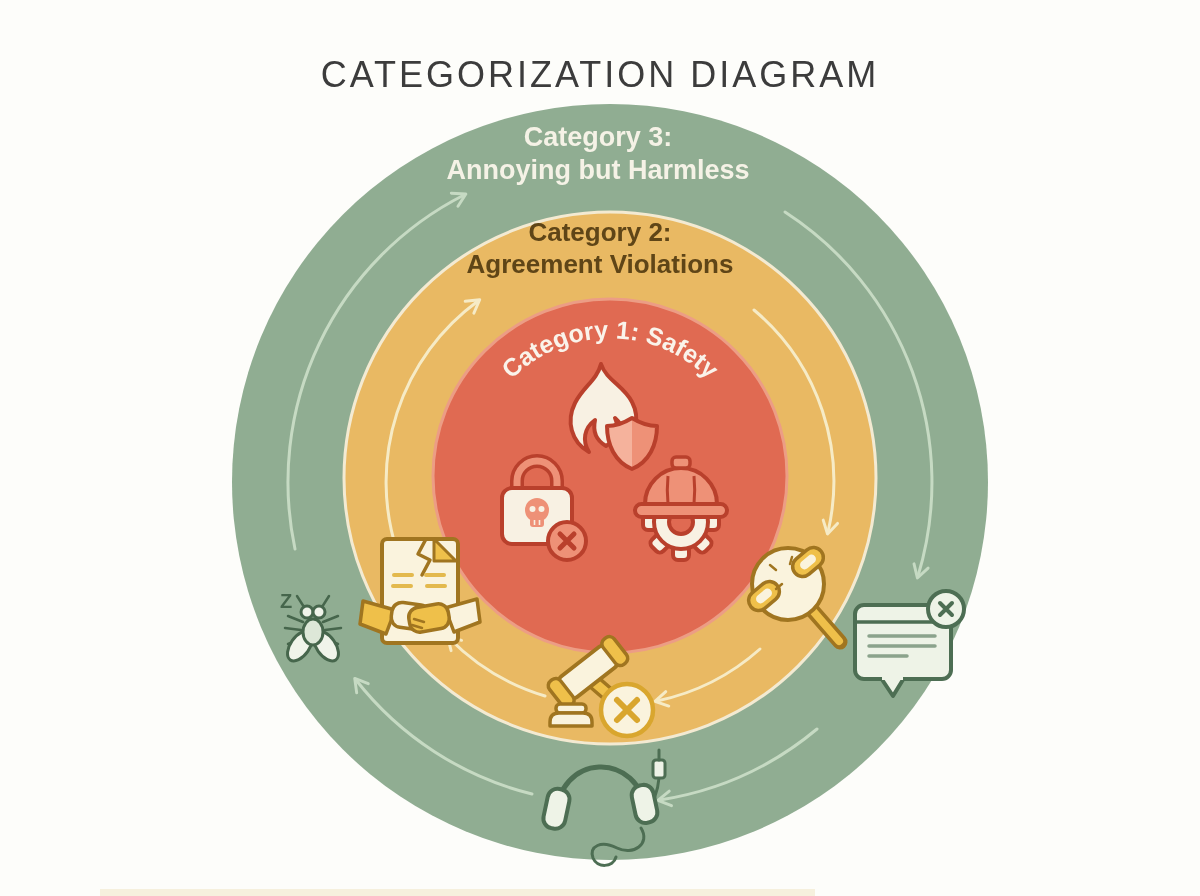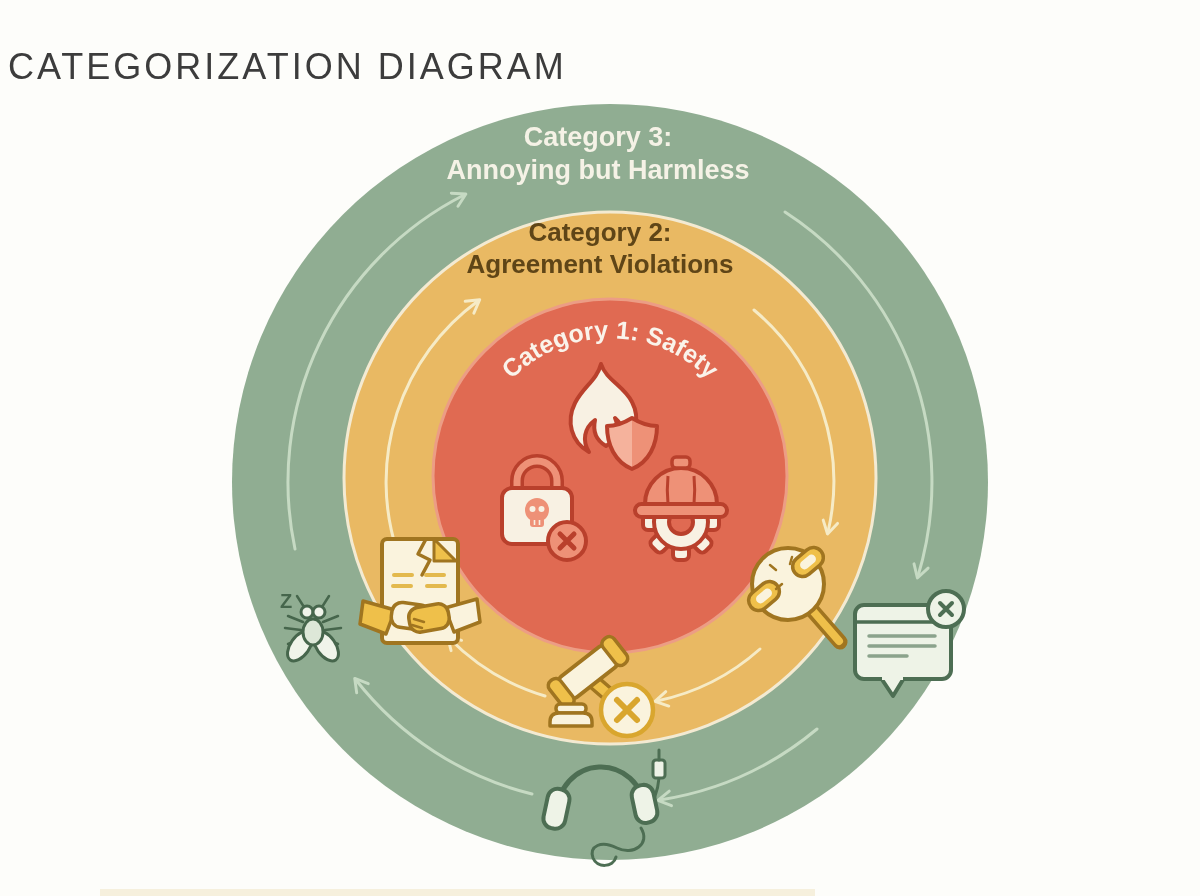--- a/index.html
+++ b/index.html
@@ -1,22 +1,22 @@
 <!DOCTYPE html>
 <html><head>
 <meta charset="utf-8">
 <style>
   html,body { margin:0; padding:0; background:#fdfdfa; }
   .stage {
     position:relative; width:1200px; height:896px; overflow:hidden;
     background:#fdfdfa; font-family:"Liberation Sans", sans-serif;
   }
   .title {
-    position:absolute; top:38px; left:0; right:0; margin:8px;
-    font-size:36px; font-weight:400;
+    position:absolute; top:38px; left:0; right:0; margin:16px;
+    text-align:center; font-size:36px; font-weight:400;
     letter-spacing:3px; color:#3c3c3c;
   }
   svg { position:absolute; inset:0; }
   svg text { font-family:"Liberation Sans", sans-serif; }
   .ring-label { font-weight:bold; text-anchor:middle; }
 </style>
 </head>
 <body>
 
 <div class="stage">

